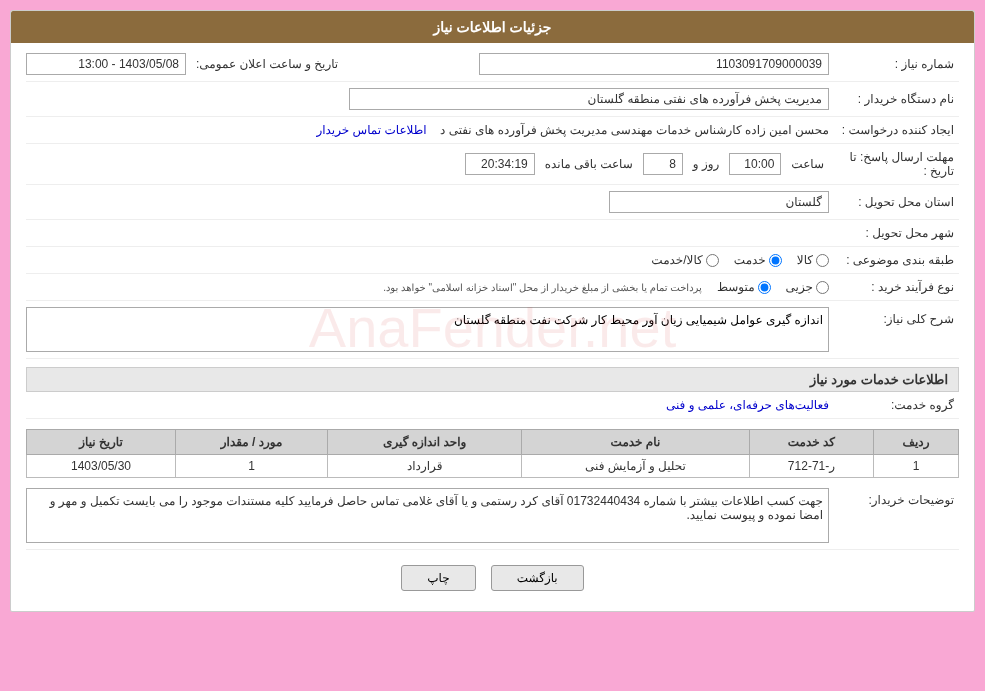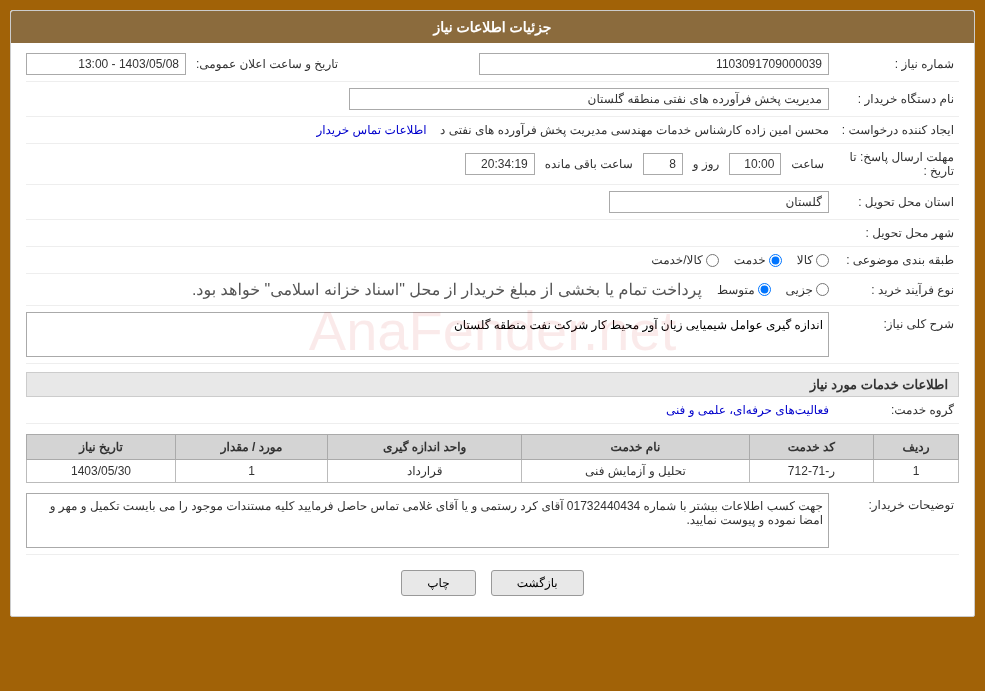--- a/index.html
+++ b/index.html
@@ -6,21 +6,21 @@
     body {
       font-family: Tahoma, Arial, sans-serif;
       background: #f0f0f0;
       direction: rtl;
       font-size: 12px;
       color: #333;
     }
     .page-wrapper {
       width: 985px;
       min-height: 691px;
-      background: #a16207;
+      background: #f9a8d4;
       padding: 10px;
     }
     .main-container {
       background: #fff;
       border: 1px solid #ccc;
       border-radius: 2px;
     }
     .header-bar {
       background: #8B6B3D;
       color: #fff;
@@ -284,21 +284,21 @@
         <div class="value-col">
           <div class="purchase-type-row">
             <div class="radio-item">
               <input type="radio" name="purchase" value="jozee" style="">
               <span>جزیی</span>
             </div>
             <div class="radio-item">
               <input type="radio" name="purchase" value="motavasset" checked="" style="">
               <span>متوسط</span>
             </div>
-            <span class="gray-text" style="font-size:16px;color:#555;">پرداخت تمام یا بخشی از مبلغ خریدار از محل "اسناد خزانه اسلامی" خواهد بود.</span>
+            <span class="gray-text" style="font-size:10px;color:#555;">پرداخت تمام یا بخشی از مبلغ خریدار از محل "اسناد خزانه اسلامی" خواهد بود.</span>
           </div>
         </div>
       </div>
 
       <div class="info-row" style="align-items:flex-start;">
         <div class="label-col" style="padding-top:5px;">
           <span>شرح کلی نیاز:</span>
         </div>
         <div class="value-col">
           <textarea class="description-box" readonly="" style="">اندازه گیری عوامل شیمیایی زیان آور محیط کار شرکت نفت منطقه گلستان</textarea>

